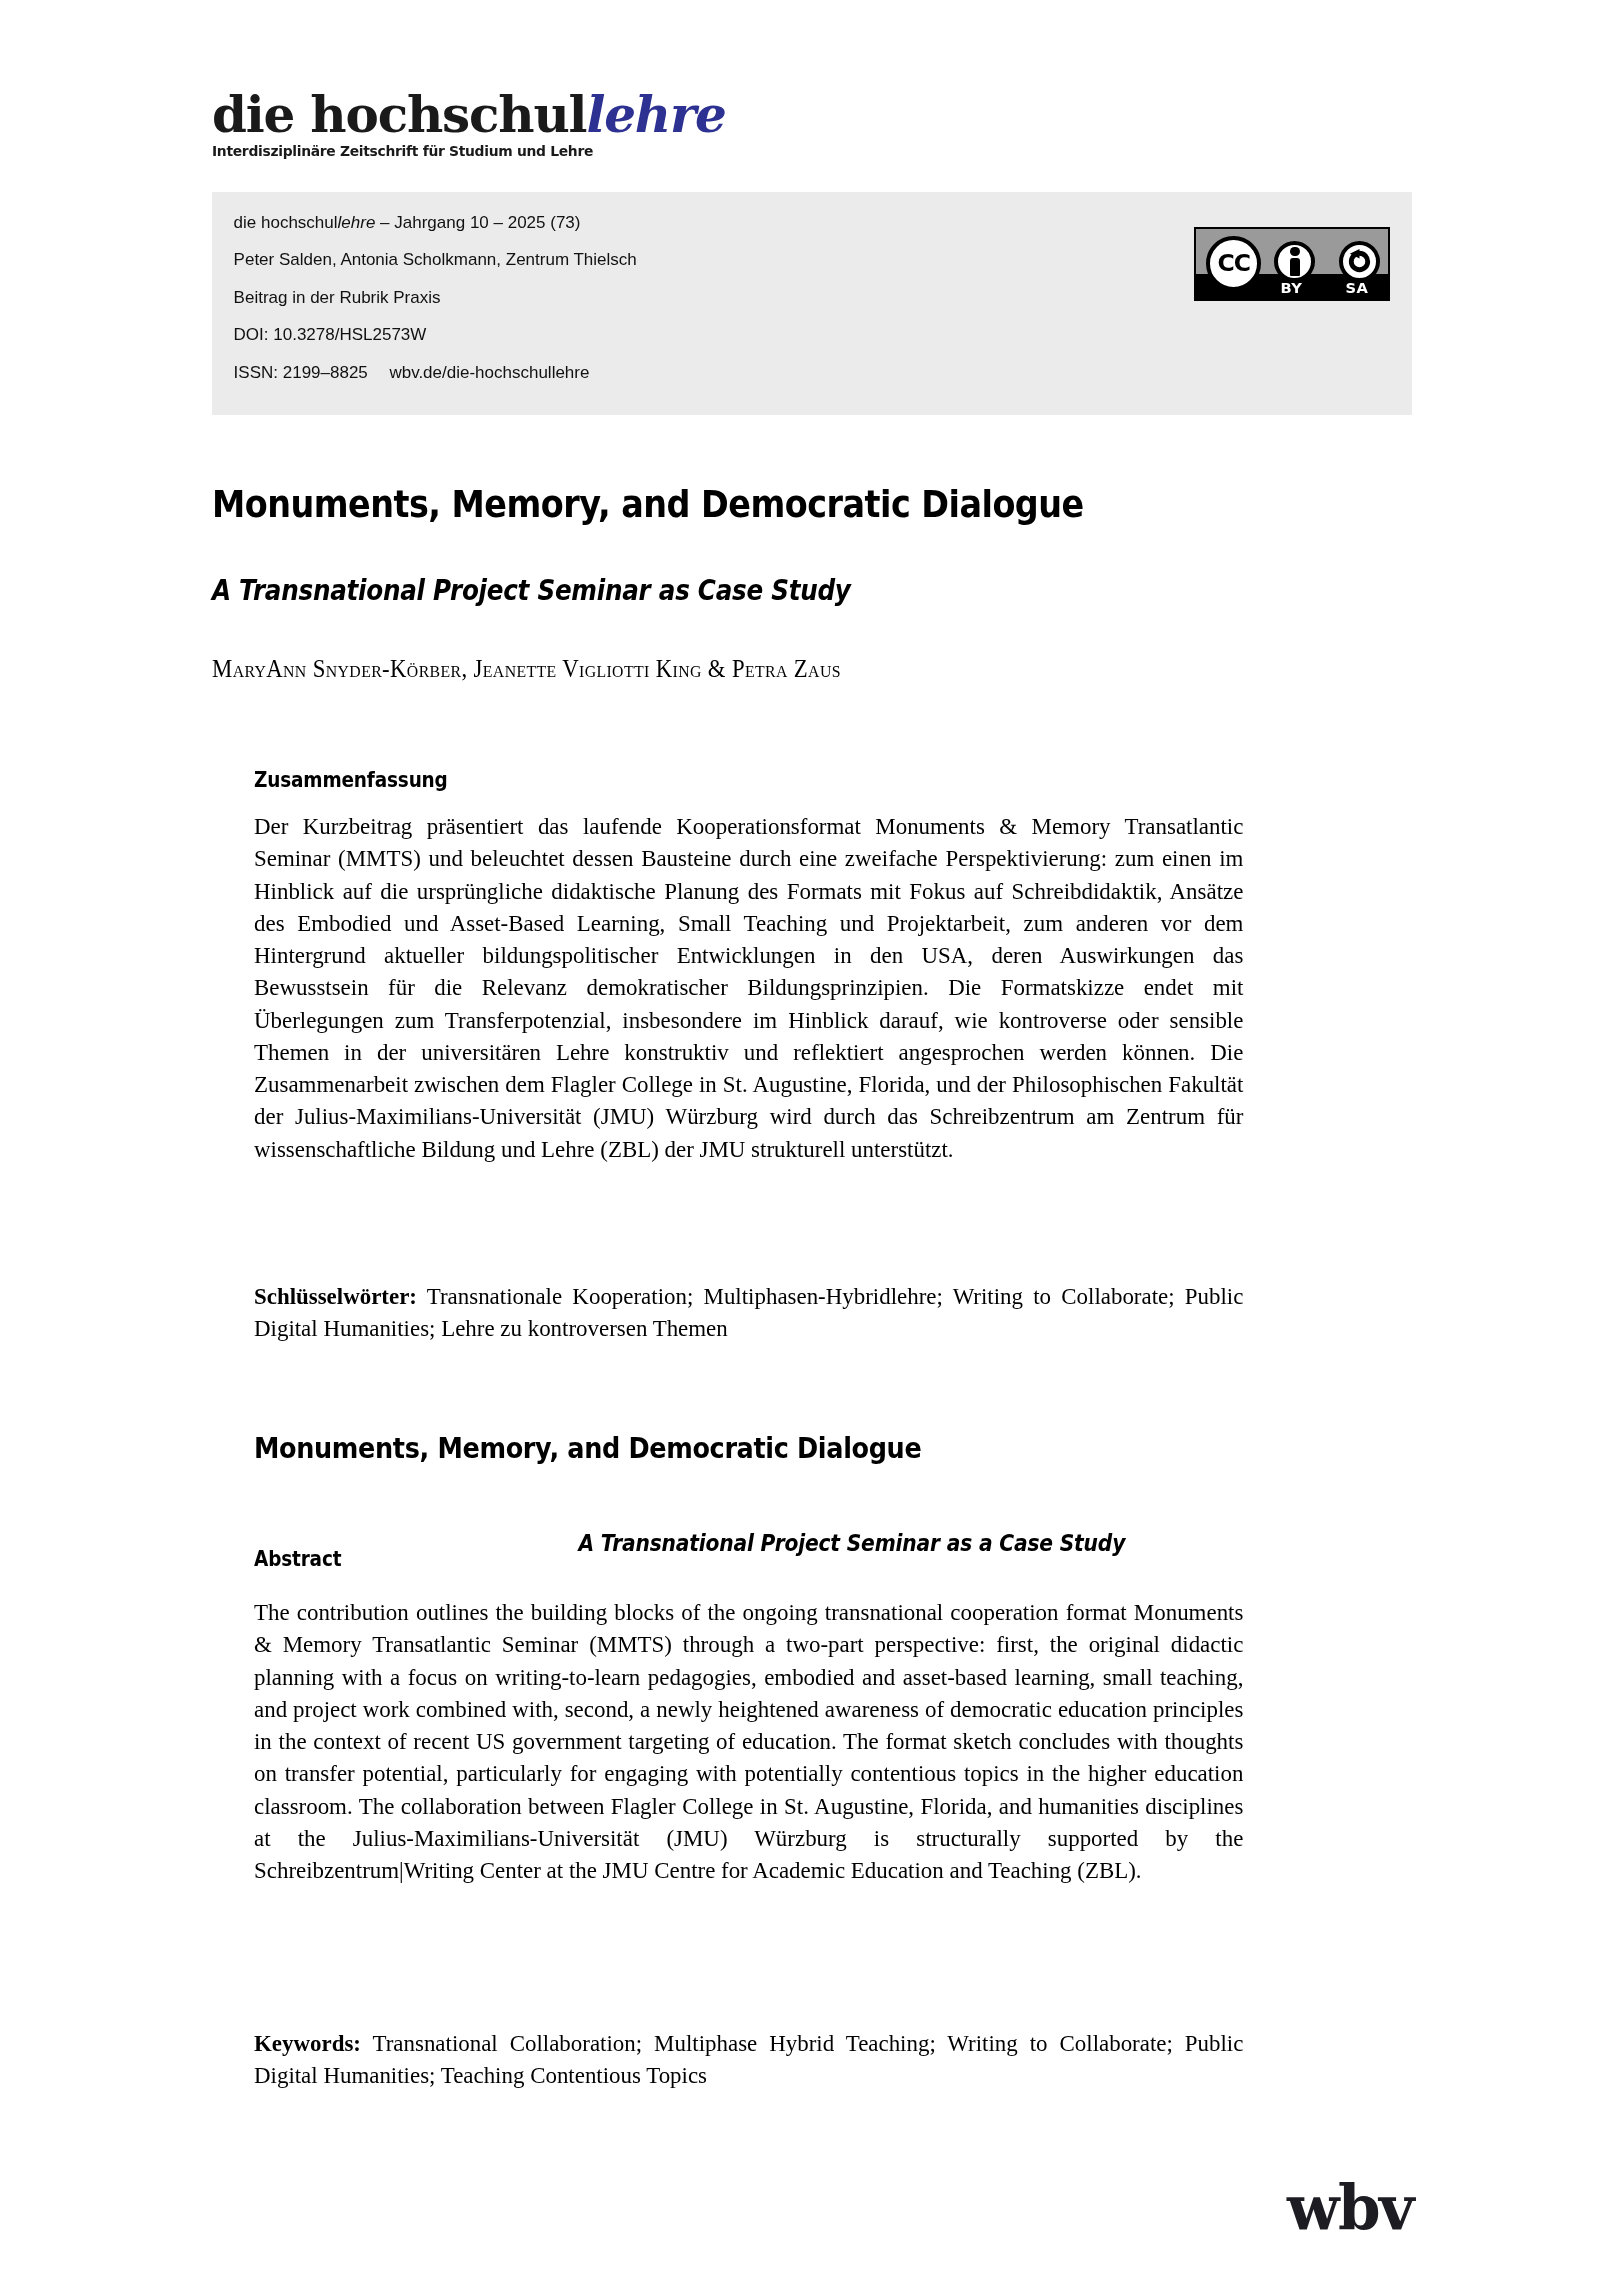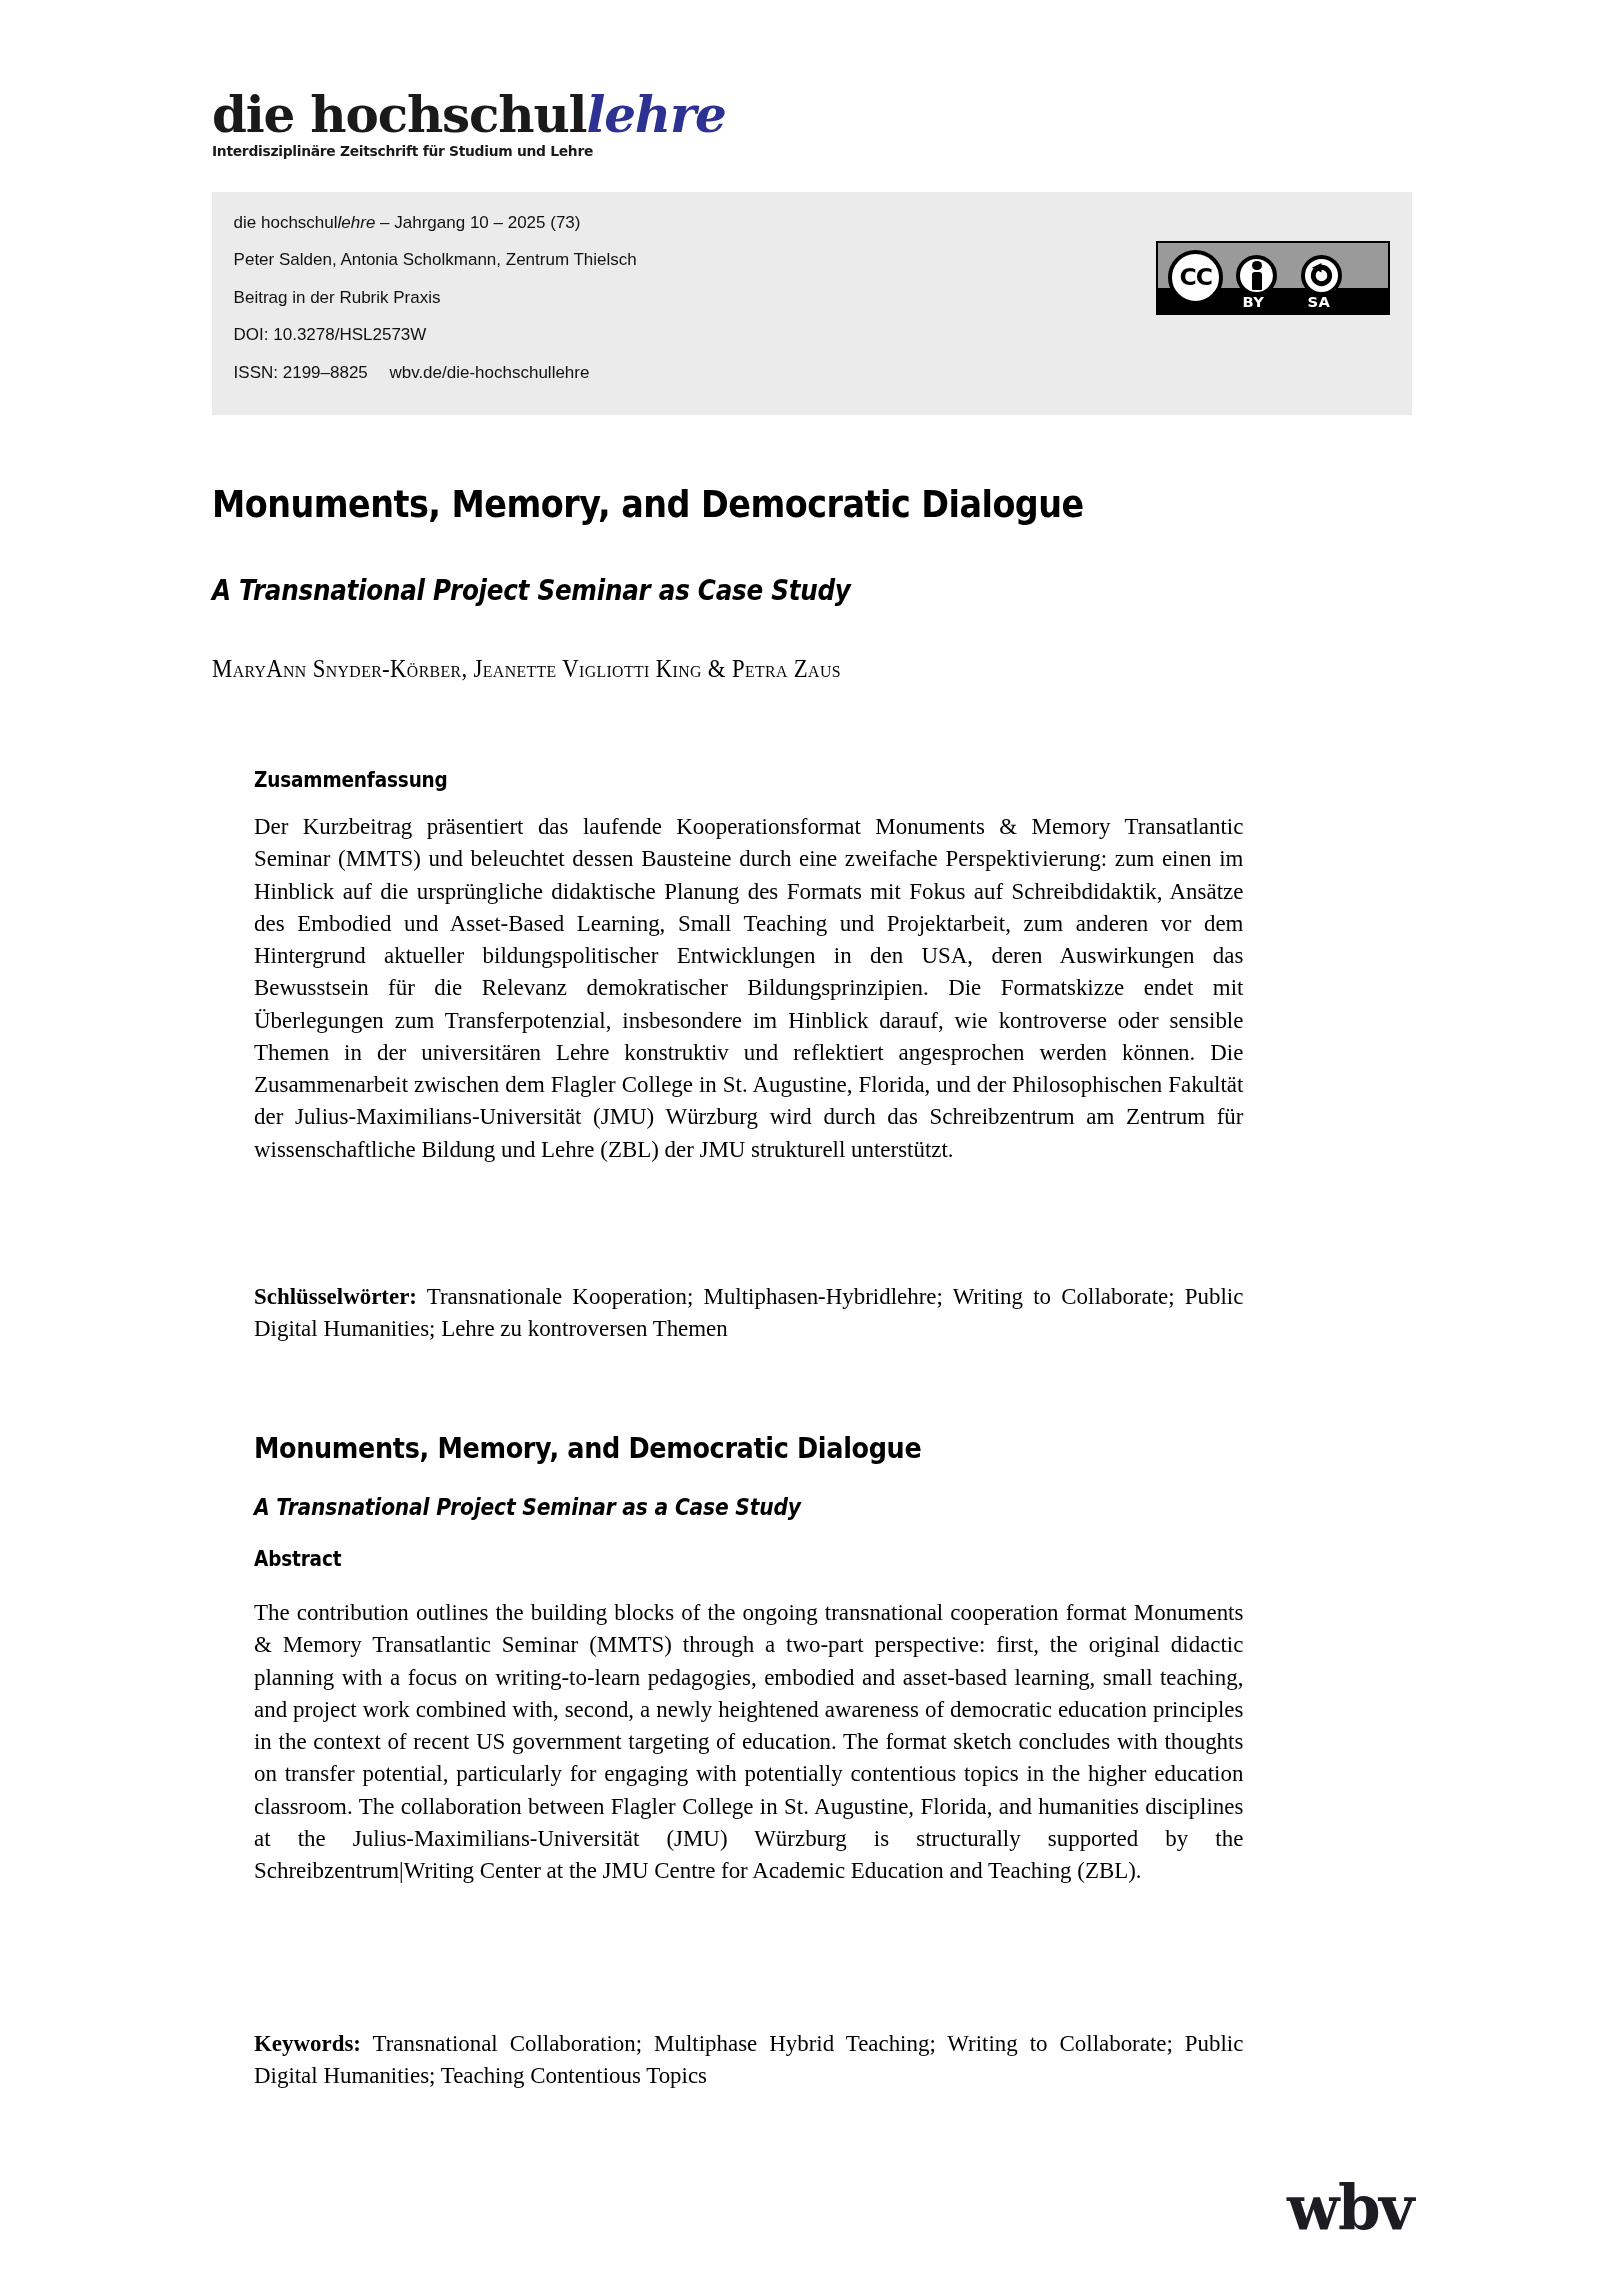--- a/index.html
+++ b/index.html
@@ -76,26 +76,25 @@
   .meta-lines .row:last-child { margin-bottom: 0; }
   .meta-lines .row.tight { margin-bottom: 12.7px; }
   .meta-lines .ital { font-style: italic; }
   .meta-gap { display: inline-block; width: 21.6px; }
 
   
   .cc-badge {
     position: absolute;
     right: 21.6px;
     top: 35px;
-    width: 234px;
+    width: 196px;
     height: 74px;
     background: #9a9a9a;
     border: 2.9px solid #000;
     box-sizing: border-box;
-    margin-top: 14px;
   }
   .cc-badge .strip {
     position: absolute;
     left: 0; right: 0; bottom: 0;
     height: 25.5px;
     background: #000;
   }
   .cc-badge .lbl {
     position: absolute;
     bottom: 2.9px;
@@ -210,21 +209,21 @@
     width: 1036px;
   }
   .para b { font-weight: 700; }
 
   
   #zusammenfassung-head { top: 768px; }
   #zusammenfassung-body { top: 810px; }
   #schluessel-body      { top: 1280px; }
 
   #en-title   { top: 1431px; }
-  #en-sub     { top: 1494px; }
+  #en-sub     { top: 1530px; text-align: right; }
   #abstract-head { top: 1547px; }
   #abstract-body { top: 1596px; }
   #keywords-body { top: 2027px; }
 
   .en-title-text {
     font-family: "DejaVu Sans", sans-serif;
     font-weight: 700;
     font-size: 29px;
     letter-spacing: -0.4px;
     transform: scaleX(0.88);

